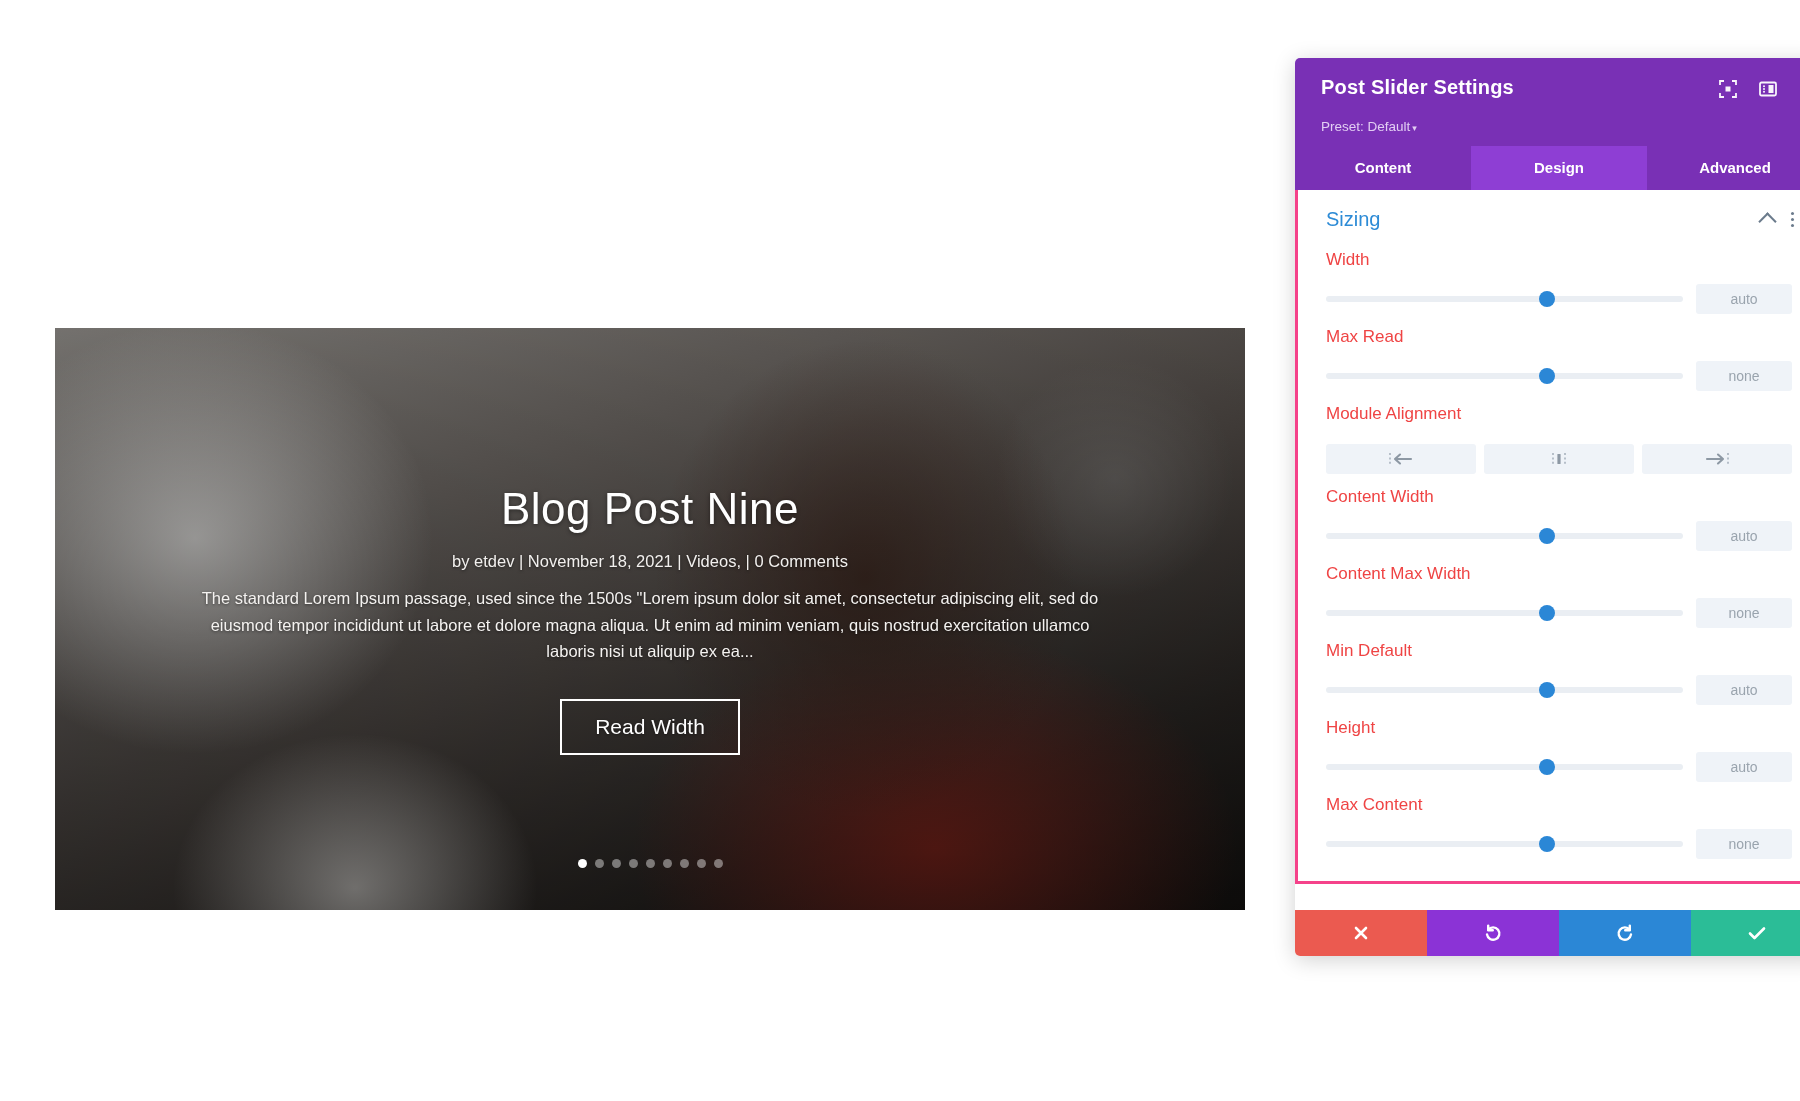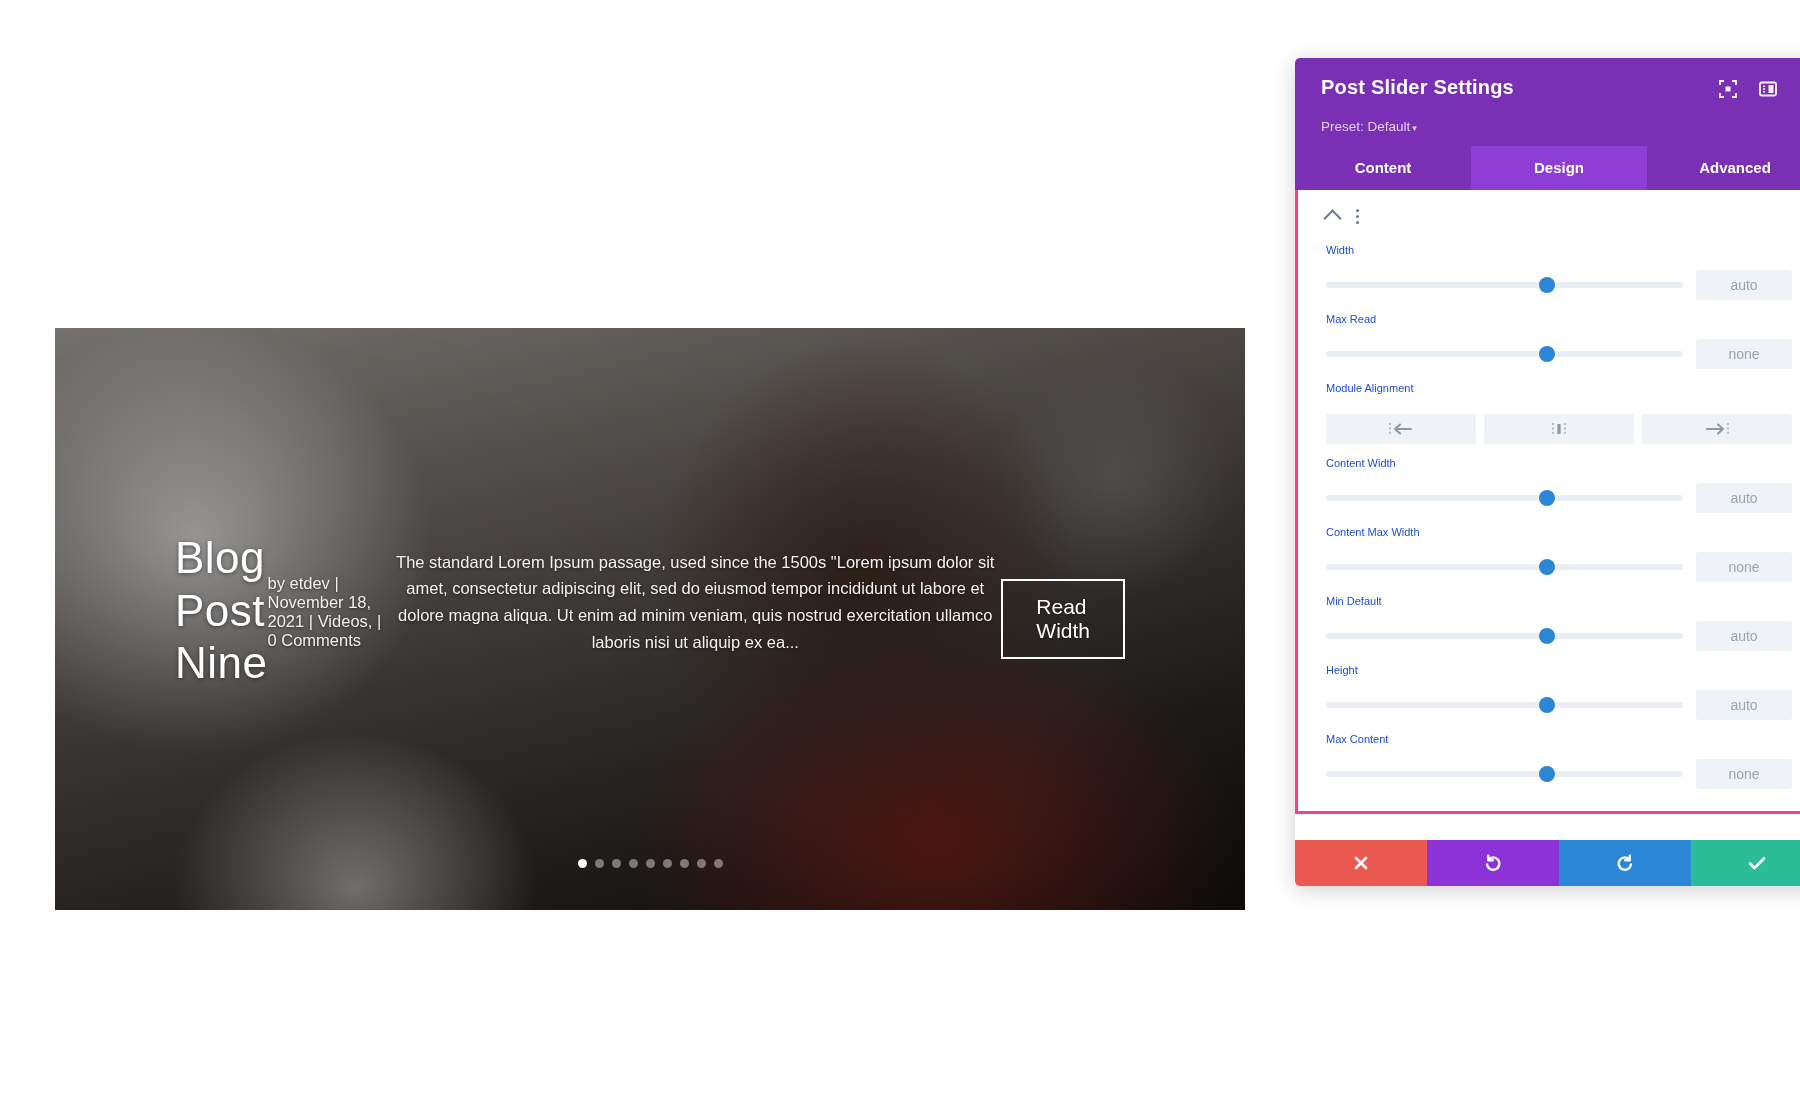--- a/index.html
+++ b/index.html
@@ -30,21 +30,21 @@
       linear-gradient(160deg, #8d8a86 0%, #6d6864 28%, #514b47 52%, #2e2a27 78%, #171513 100%);
   }
   .slider-photo::after {
     content: "";
     position: absolute; inset: 0;
     background:
       linear-gradient(to bottom, rgba(0,0,0,0.18) 0%, rgba(0,0,0,0.30) 45%, rgba(0,0,0,0.48) 100%);
   }
   .slide-inner {
     position: absolute; inset: 0;
-    display: flex; flex-direction: row;
+    display: flex; flex-direction: column;
     align-items: center; justify-content: center;
     z-index: 3;
     padding: 0 120px;
   }
   .slide-title {
     color: #ffffff;
     font-size: 44px;
     font-weight: 300;
     letter-spacing: 0.5px;
     line-height: 1.2;
@@ -167,22 +167,22 @@
     border-top: 2px solid #6b7b8c;
     transform: rotate(45deg);
     margin-top: 4px;
     cursor: pointer;
   }
   .kebab { display: flex; flex-direction: column; gap: 3px; cursor: pointer; }
   .kebab i { width: 3px; height: 3px; border-radius: 50%; background: #6b7b8c; display: block; }
 
   .field { padding: 9px 28px 4px 28px; }
   .field-label {
-    font-size: 11px;
-    color: #1d4ed8;
+    font-size: 17px;
+    color: #ef4444;
     margin-bottom: 14px;
     display: block;
   }
   .field-row { display: flex; align-items: center; gap: 13px; }
   .slider-track {
     position: relative;
     flex: 1;
     height: 6px;
     background: #eaeef3;
     border-radius: 3px;
@@ -310,20 +310,21 @@
     <div class="tabs" id="tabs">
         <div class="tab">Content</div>
         <div class="tab active">Design</div>
         <div class="tab">Advanced</div>
       </div>
 
     <div class="panel-body-wrap">
       <div class="panel-body">
 
         <div class="section-head">
+          <div class="section-title">Sizing</div>
           <div class="section-ctl">
             <span class="chevron-up"></span>
             <span class="kebab">
                 <i></i>
                 <i></i>
                 <i></i>
               </span>
           </div>
         </div>
 

